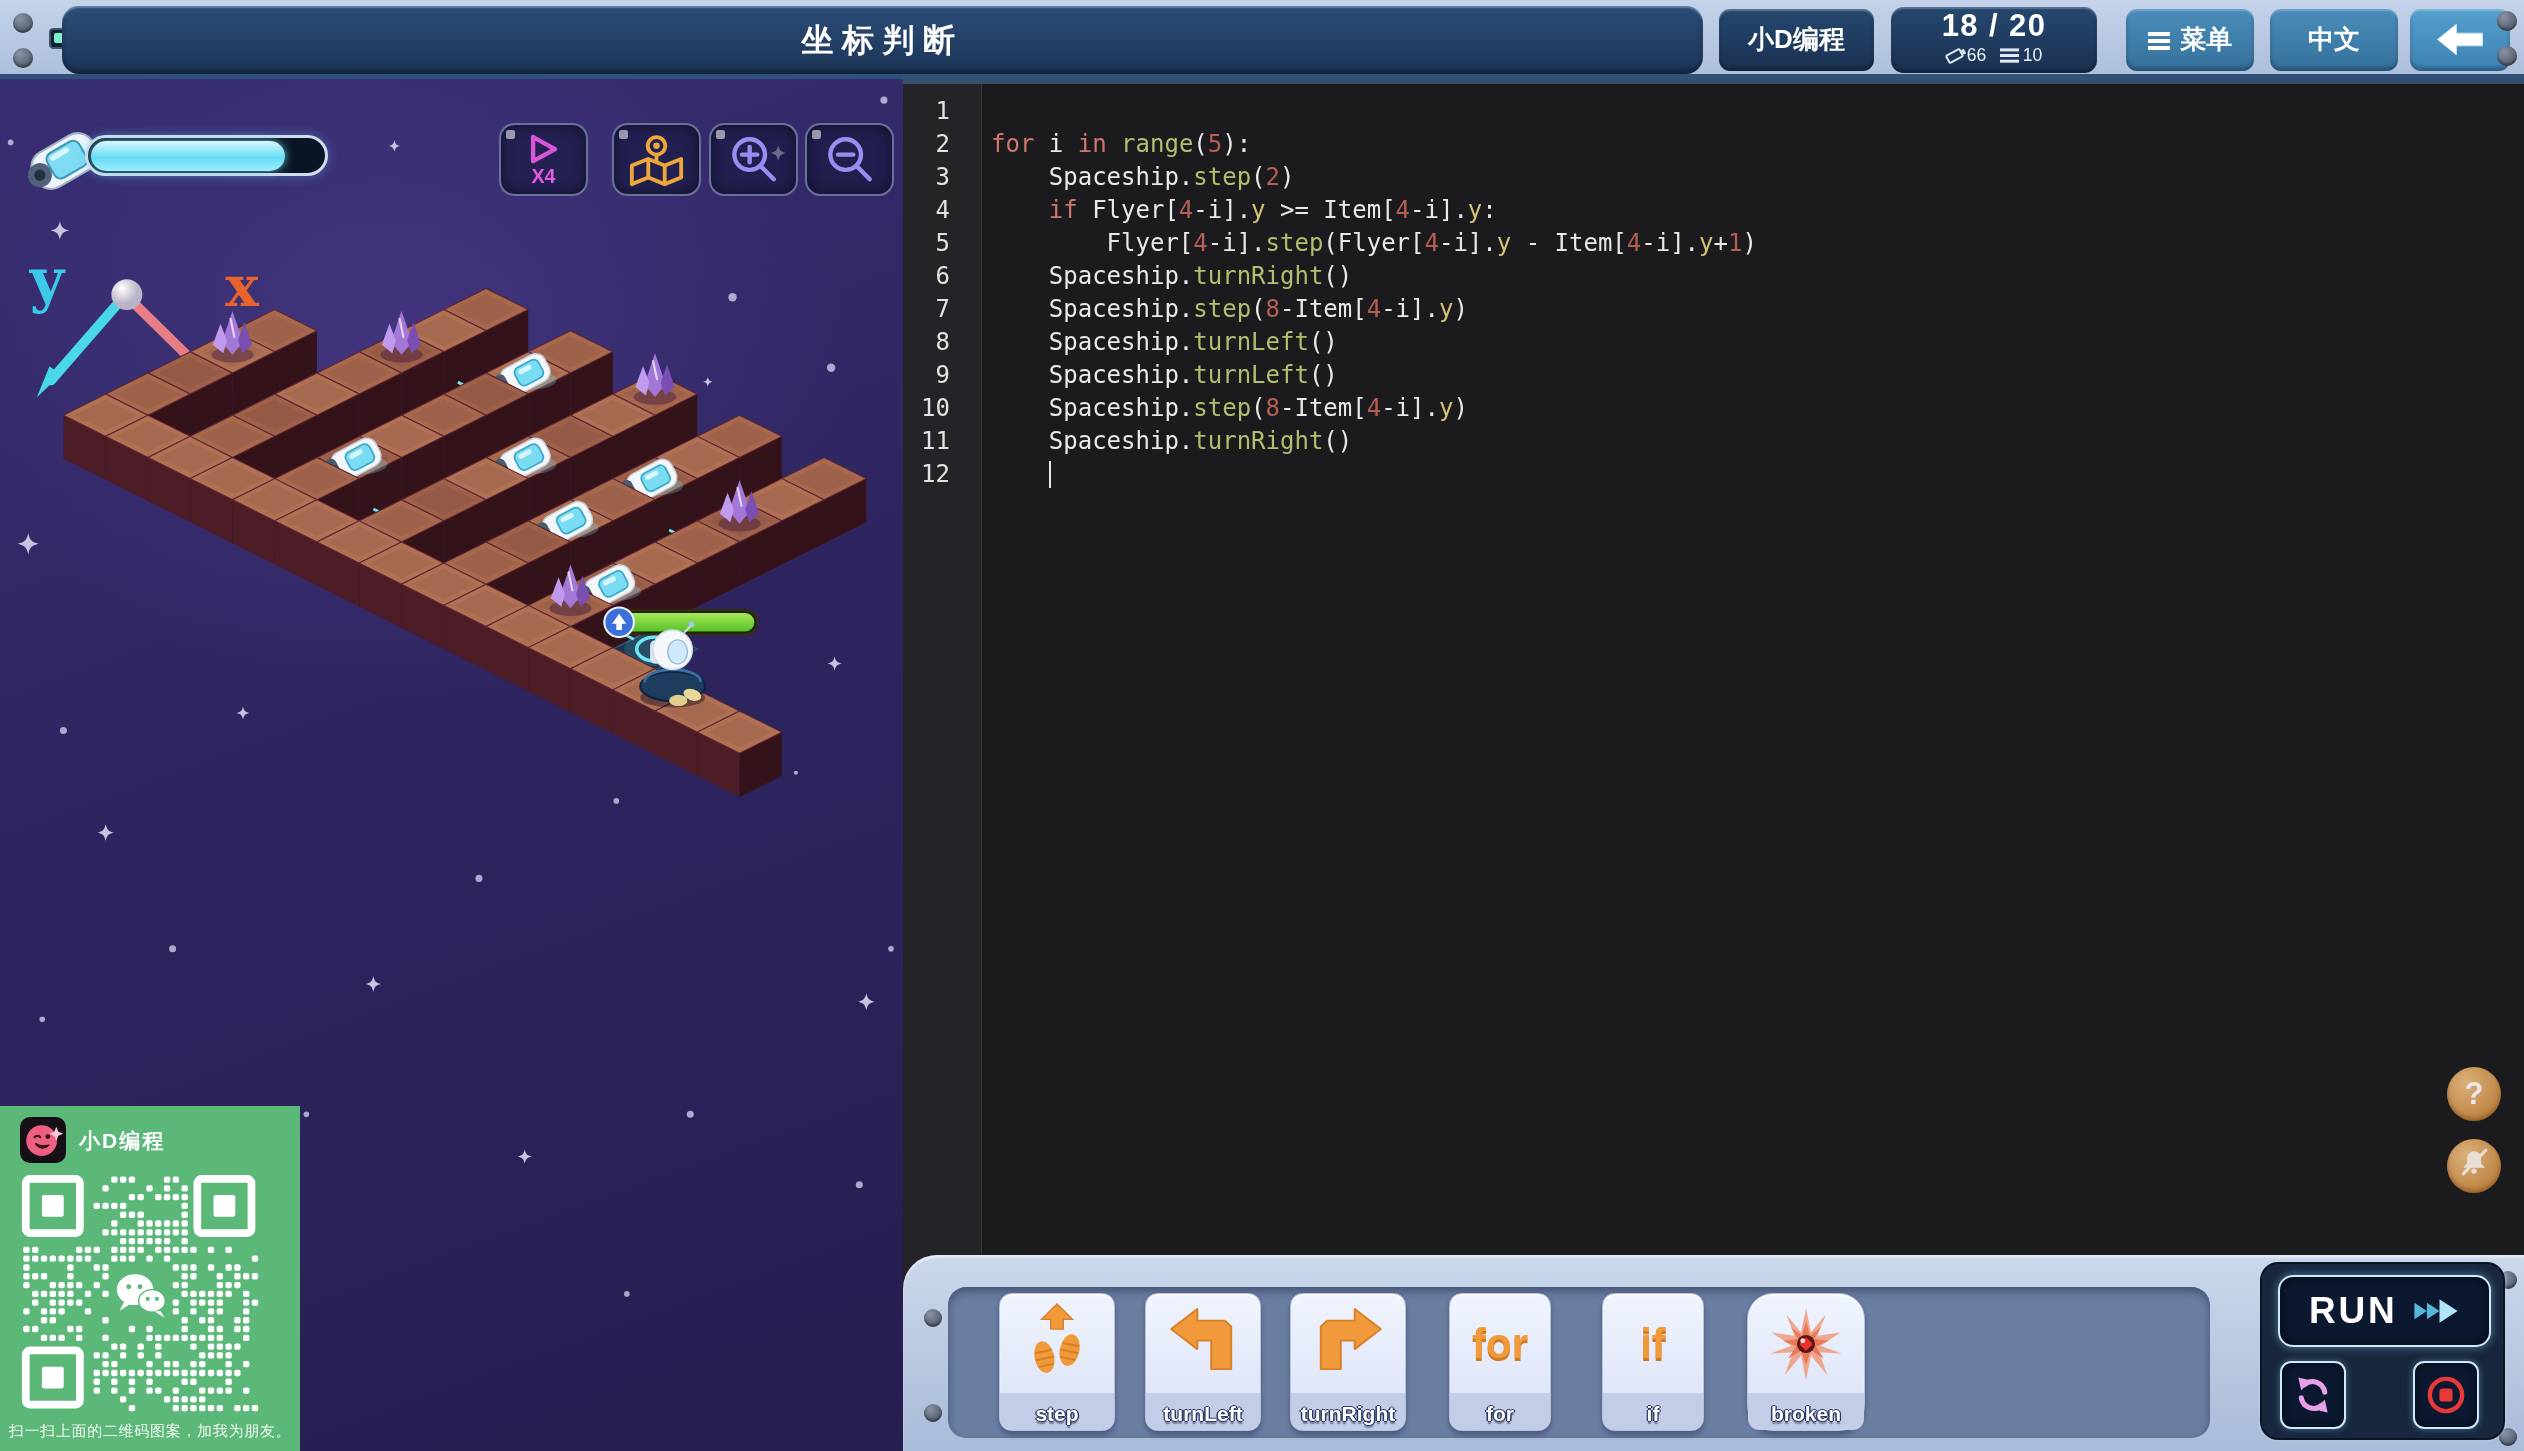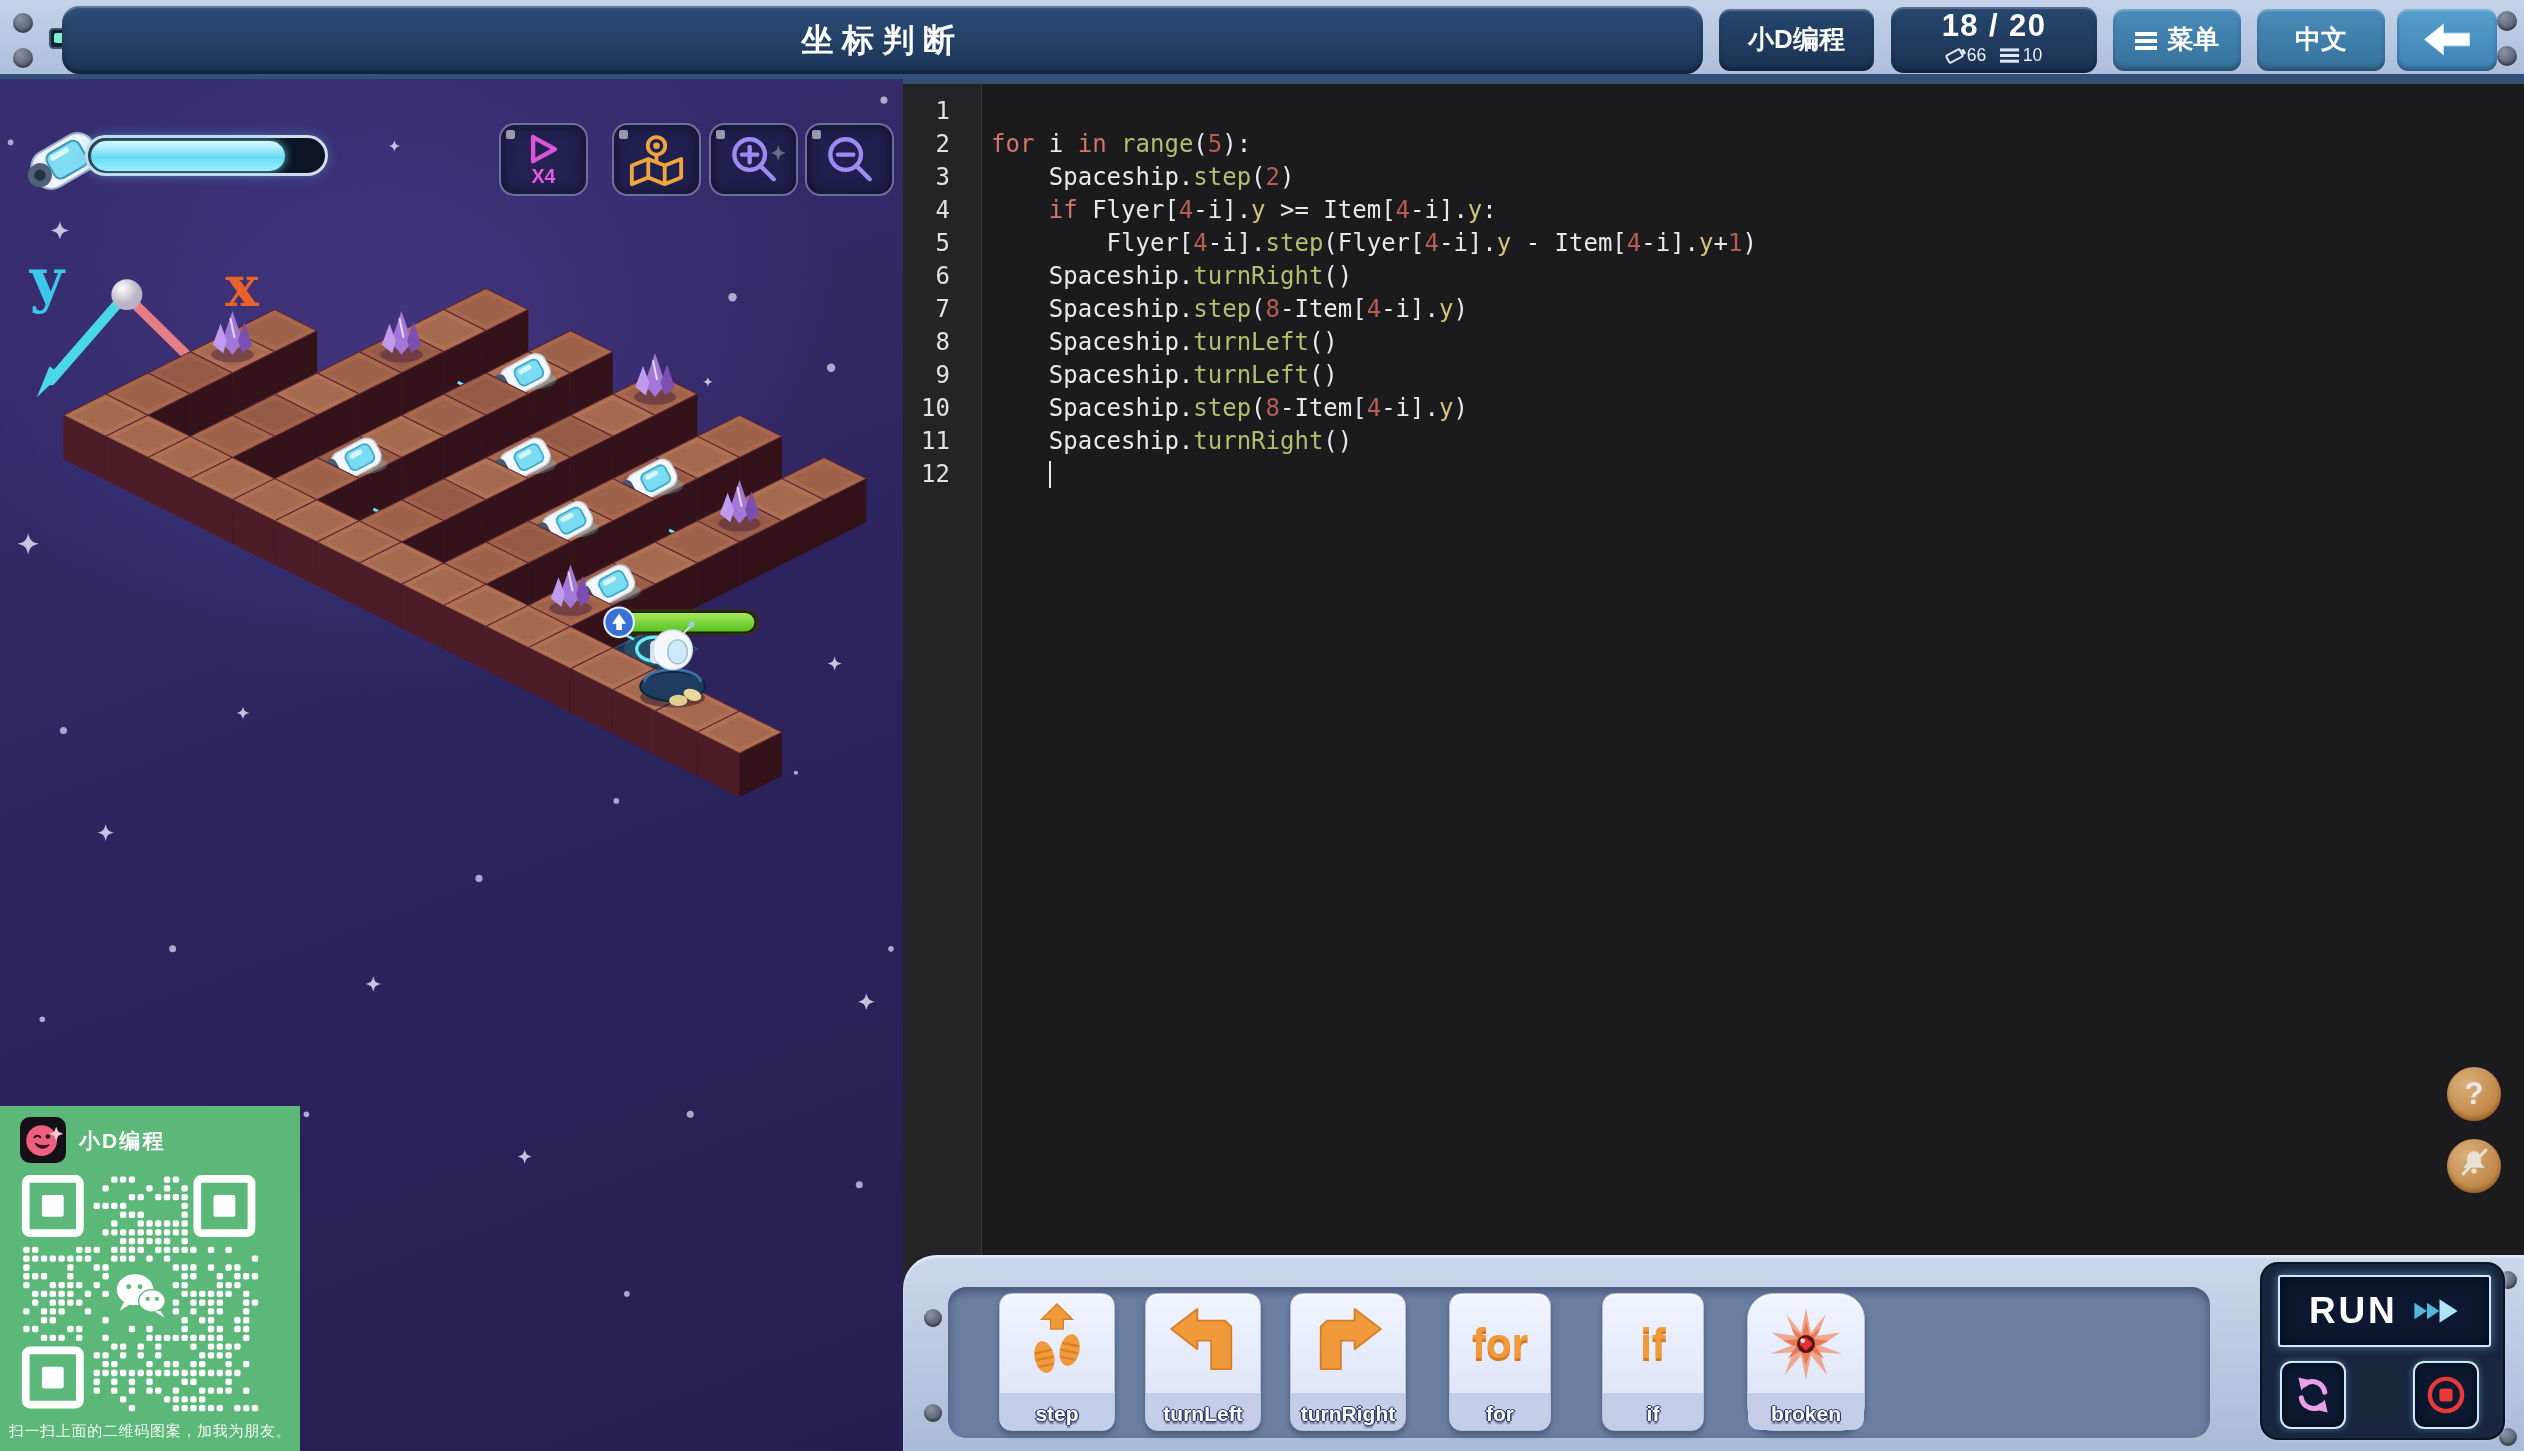--- a/index.html
+++ b/index.html
@@ -16,21 +16,21 @@
              background:#0e2238;border:2.8px solid #41566e;}
   .indicator::after{content:"";position:absolute;left:2.8px;top:2.8px;width:10px;height:10px;background:#7cf0cc;border-radius:2.1px;}
   .title-panel{position:absolute;left:62px;top:5.6px;width:1641px;height:68px;border-radius:17px;
                background:linear-gradient(#2c4d78,#1b3456);
                box-shadow:inset 0 2.1px 1.4px rgba(255,255,255,.28),inset 0 -3.5px 5px rgba(0,0,0,.35);}
   .title-panel span{display:block;text-align:center;line-height:68px;color:#fff;font-size:32px;font-weight:bold;letter-spacing:8.5px;}
   .bar-btn{position:absolute;top:8.5px;height:62px;border:none;border-radius:11.3px;color:#fff;
            font-family:inherit;font-size:26px;font-weight:bold;cursor:pointer;
            box-shadow:inset 0 2.1px 1.4px rgba(255,255,255,.25),inset 0 -3.5px 4.2px rgba(0,0,0,.3);}
   .navy{background:linear-gradient(#26476e,#1a3152);}
-  .teal{background:linear-gradient(#4a8cba,#35719c);}
+  .teal{background:linear-gradient(#4a8cba,#35719c);margin-left:13px;}
   .score{position:absolute;left:1891px;top:7px;width:206px;height:66px;border-radius:12.7px;
          background:linear-gradient(#26476e,#1a3152);color:#fff;text-align:center;
          box-shadow:inset 0 2.1px 1.4px rgba(255,255,255,.25),inset 0 -3.5px 4.2px rgba(0,0,0,.3);}
   .score-main{font-size:31px;font-weight:bold;line-height:38px;letter-spacing:1.4px;}
   .score-sub{display:flex;justify-content:center;align-items:center;gap:4px;font-size:17.6px;color:#e8f0fa;}
   .mini-batt{display:inline-block;width:17px;height:10px;border:2.1px solid #dfe8f4;border-radius:2.1px;position:relative;transform:rotate(-28deg);}
   .mini-batt::after{content:"";position:absolute;right:-5px;top:1.4px;width:2.8px;height:4.2px;background:#dfe8f4;}
   .mini-bars{display:inline-block;width:18.3px;height:2.8px;background:#dfe8f4;margin-left:10px;
              box-shadow:0 5.6px 0 #dfe8f4,0 11.3px 0 #dfe8f4;transform:translateY(-5.6px);}
   .hamb{display:inline-block;width:22.5px;height:3.5px;background:#fff;margin-right:10px;vertical-align:middle;
@@ -80,21 +80,21 @@
          background:linear-gradient(#f0f4fe,#d9e1f6);border:1.4px solid #b6c1dc;
          box-shadow:0 3.5px 5.6px rgba(20,30,60,.35),inset 0 1.4px 1.4px #fff;}
   .block-icon{position:absolute;left:0;top:4.2px;width:100%;height:92px;display:flex;align-items:center;justify-content:center;}
   .block-strip{position:absolute;left:0;bottom:0;width:100%;height:37px;background:#c3cde8;border-radius:0 0 11.3px 11.3px;}
   .block-label{position:absolute;left:0;bottom:4.2px;width:100%;text-align:center;color:#fff;font-size:21px;font-weight:bold;
                text-shadow:1.4px 0 0 #2a3a66,-1.4px 0 0 #2a3a66,0 1.4px 0 #2a3a66,0 -1.4px 0 #2a3a66,0 2.8px 1.4px rgba(20,30,60,.5);}
   .kw-glyph{font-size:42px;font-weight:bold;color:#f09a3c;text-shadow:0 2.8px 0 #d07b22;}
 
   .run-panel{position:absolute;left:1357px;top:7px;width:245px;height:178px;border-radius:18.3px;
              background:#18263e;border:2.8px solid #0c1422;box-shadow:0 0 0 2.1px rgba(190,215,245,.25);}
-  .run-btn{position:absolute;left:15.5px;top:11.3px;width:213px;height:72px;border-radius:3px;background:#0b1830;
+  .run-btn{position:absolute;left:15.5px;top:11.3px;width:213px;height:72px;border-radius:15px;background:#0b1830;
            border:2.1px solid #cfe8fa;box-shadow:0 0 10px rgba(140,210,250,.5),inset 0 0 12.7px rgba(0,0,0,.6);
            color:#fff;font-size:37px;font-weight:bold;letter-spacing:2.8px;font-family:inherit;cursor:pointer;
            display:flex;align-items:center;justify-content:center;gap:15.5px;}
   .sq-btn{position:absolute;top:97px;width:66px;height:68px;border-radius:11.3px;background:#0b1830;cursor:pointer;
           border:2.1px solid #cfe8fa;box-shadow:0 0 7px rgba(140,210,250,.4),inset 0 0 10px rgba(0,0,0,.6);
           display:flex;align-items:center;justify-content:center;padding:0;}
 
   
 </style>
 <style>.tok-comment{color:#52c5bc}.tok-kw{color:#d1766a}.tok-fn{color:#b6bd6e}.tok-num{color:#b75e54}.tok-attr{color:#d6c37a}.tok-plain{color:#e9e9e9}</style></head>

